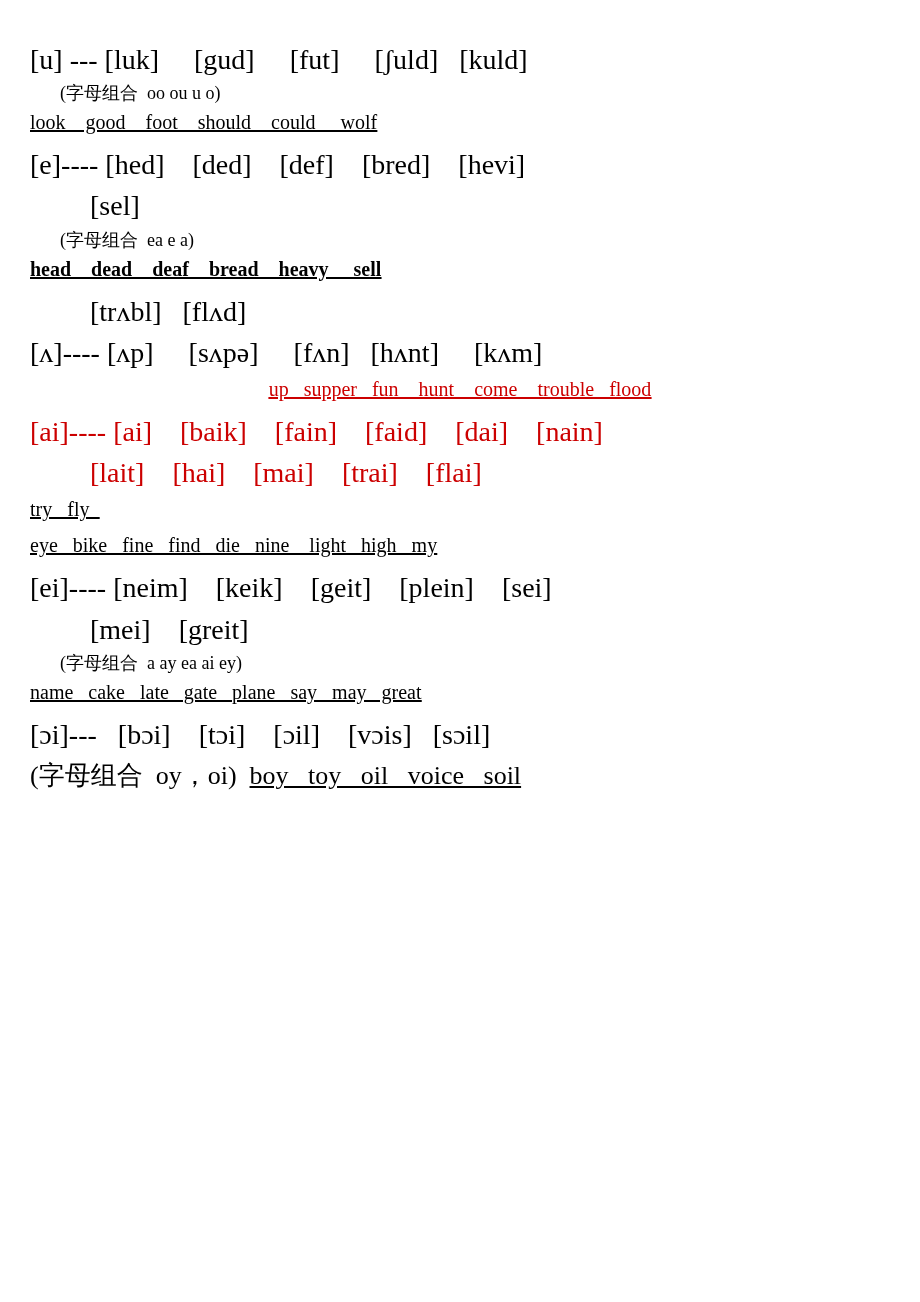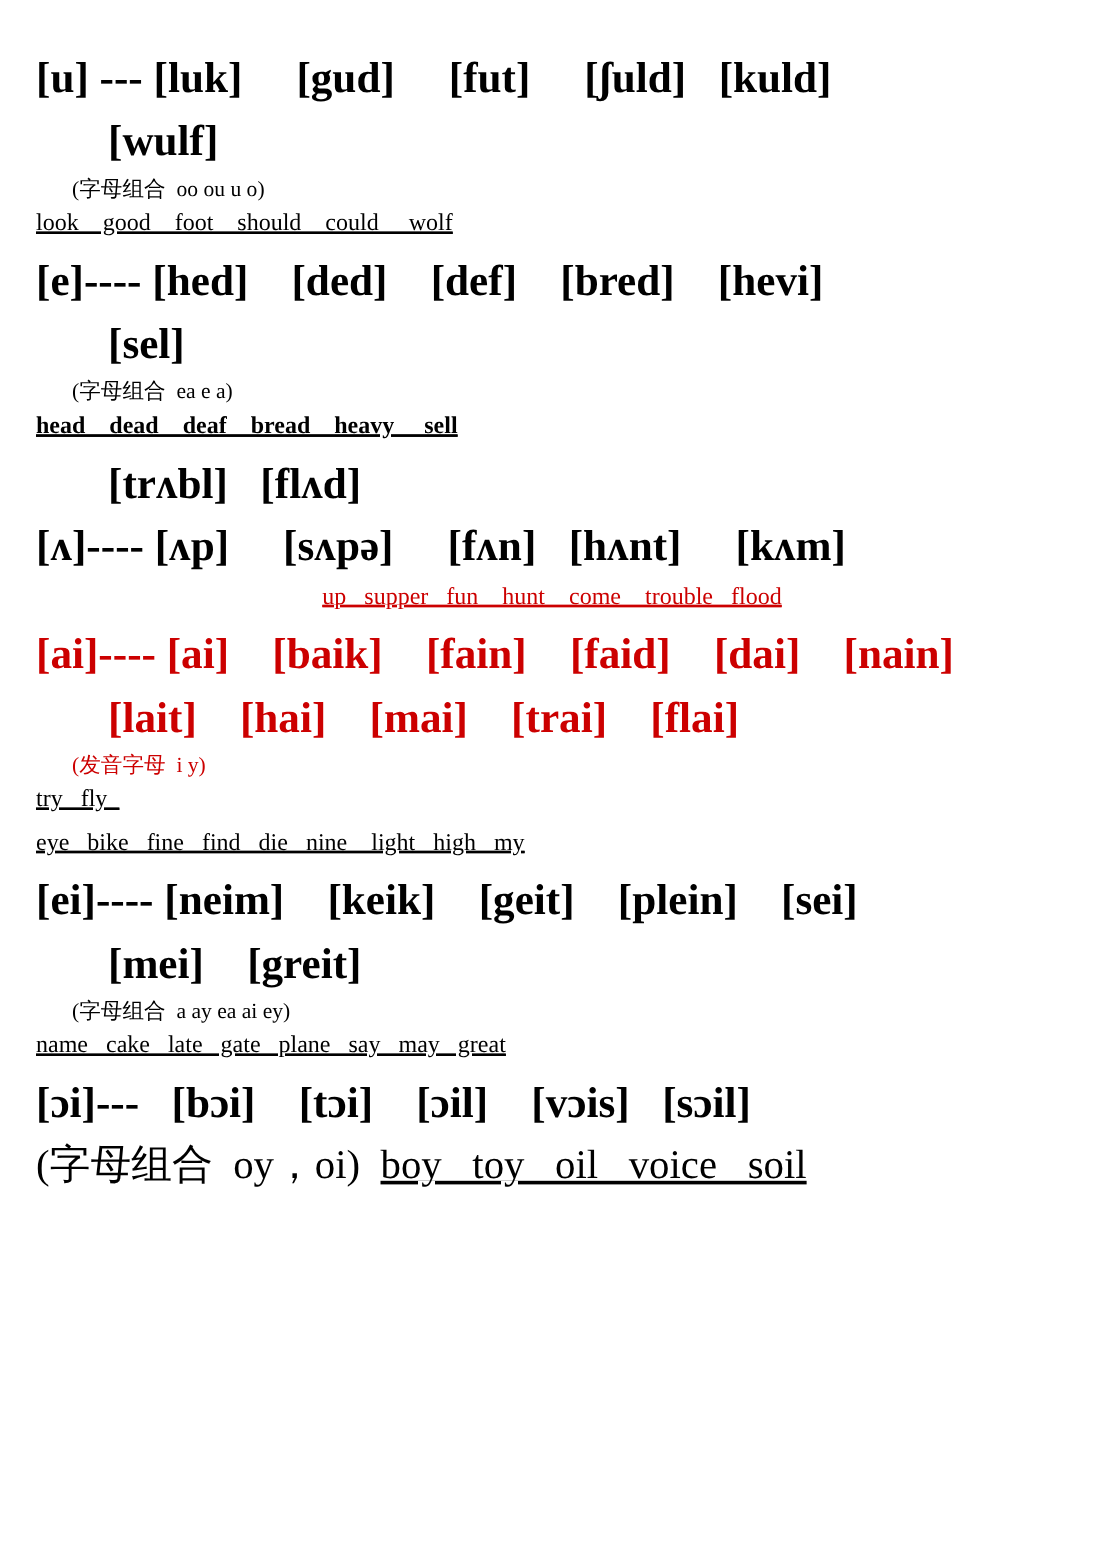--- a/index.html
+++ b/index.html
@@ -14,22 +14,22 @@
       padding: 40px 30px;
       width: 920px;
       min-height: 1302px;
     }
 
     .section {
       margin-bottom: 8px;
     }
 
     .phonetic-line {
-      font-size: 36px;
-      font-weight: bold;
+      font-size: 28px;
+      font-weight: normal;
       color: #000000;
       line-height: 1.4;
       margin-bottom: 2px;
     }
 
     .phonetic-line.red {
       color: #cc0000;
     }
 
     .note-line {
@@ -62,23 +62,20 @@
   </style>
 </head>
 <body>
 
 <div>
 
   <div class="section">
     <div class="phonetic-line">
       [u] --- [luk]&nbsp;&nbsp;&nbsp;&nbsp; [gud]&nbsp;&nbsp;&nbsp;&nbsp; [fut]&nbsp;&nbsp;&nbsp;&nbsp; [ʃuld]&nbsp;&nbsp; [kuld]
     </div>
-    <div class="phonetic-line indent">
-      [wulf]
-    </div>
     <div class="note-line">
       (字母组合 &nbsp;oo ou u o)
     </div>
     <div class="word-line-wrap">
       <span style="text-decoration:underline;">look&nbsp;&nbsp;&nbsp; good&nbsp;&nbsp;&nbsp; foot&nbsp;&nbsp;&nbsp; should&nbsp;&nbsp;&nbsp; could&nbsp;&nbsp;&nbsp;&nbsp; wolf</span>
     </div>
   </div>
 
   <div class="section">
     <div class="phonetic-line">
@@ -107,23 +104,20 @@
     </div>
   </div>
 
   <div class="section">
     <div class="phonetic-line red">
       [ai]---- [ai]&nbsp;&nbsp;&nbsp; [baik]&nbsp;&nbsp;&nbsp; [fain]&nbsp;&nbsp;&nbsp; [faid]&nbsp;&nbsp;&nbsp; [dai]&nbsp;&nbsp;&nbsp; [nain]
     </div>
     <div class="phonetic-line red indent">
       [lait]&nbsp;&nbsp;&nbsp; [hai]&nbsp;&nbsp;&nbsp; [mai]&nbsp;&nbsp;&nbsp; [trai]&nbsp;&nbsp;&nbsp; [flai]
     </div>
-    <div class="note-line red">
-      (发音字母 &nbsp;i y)
-    </div>
     <div class="word-line-wrap">
       <span style="text-decoration:underline;">try&nbsp;&nbsp; fly&nbsp;&nbsp;</span>
     </div>
     <div class="word-line-wrap">
       <span style="text-decoration:underline;">eye&nbsp;&nbsp; bike&nbsp;&nbsp; fine&nbsp;&nbsp; find&nbsp;&nbsp; die&nbsp;&nbsp; nine&nbsp;&nbsp;&nbsp; light&nbsp;&nbsp; high&nbsp;&nbsp; my</span>
     </div>
   </div>
 
   <div class="section">
     <div class="phonetic-line">
@@ -137,19 +131,19 @@
     </div>
     <div class="word-line-wrap">
       <span style="text-decoration:underline;">name&nbsp;&nbsp; cake&nbsp;&nbsp; late&nbsp;&nbsp; gate&nbsp;&nbsp; plane&nbsp;&nbsp; say&nbsp;&nbsp; may&nbsp;&nbsp; great</span>
     </div>
   </div>
 
   <div class="section">
     <div class="phonetic-line">
       [ɔi]---&nbsp;&nbsp; [bɔi]&nbsp;&nbsp;&nbsp; [tɔi]&nbsp;&nbsp;&nbsp; [ɔil]&nbsp;&nbsp;&nbsp; [vɔis]&nbsp;&nbsp; [sɔil]
     </div>
-    <div style="display:flex; align-items:baseline; font-size:34px; line-height:1.5; margin-bottom:6px;">
+    <div style="display:flex; align-items:baseline; font-size:26px; line-height:1.5; margin-bottom:6px;">
       <span>(字母组合 &nbsp;oy，oi)&nbsp;&nbsp;</span>
       <span style="text-decoration:underline;">boy&nbsp;&nbsp; toy&nbsp;&nbsp; oil&nbsp;&nbsp; voice&nbsp;&nbsp; soil</span>
     </div>
   </div>
 
 </div>
 
 </body></html>

